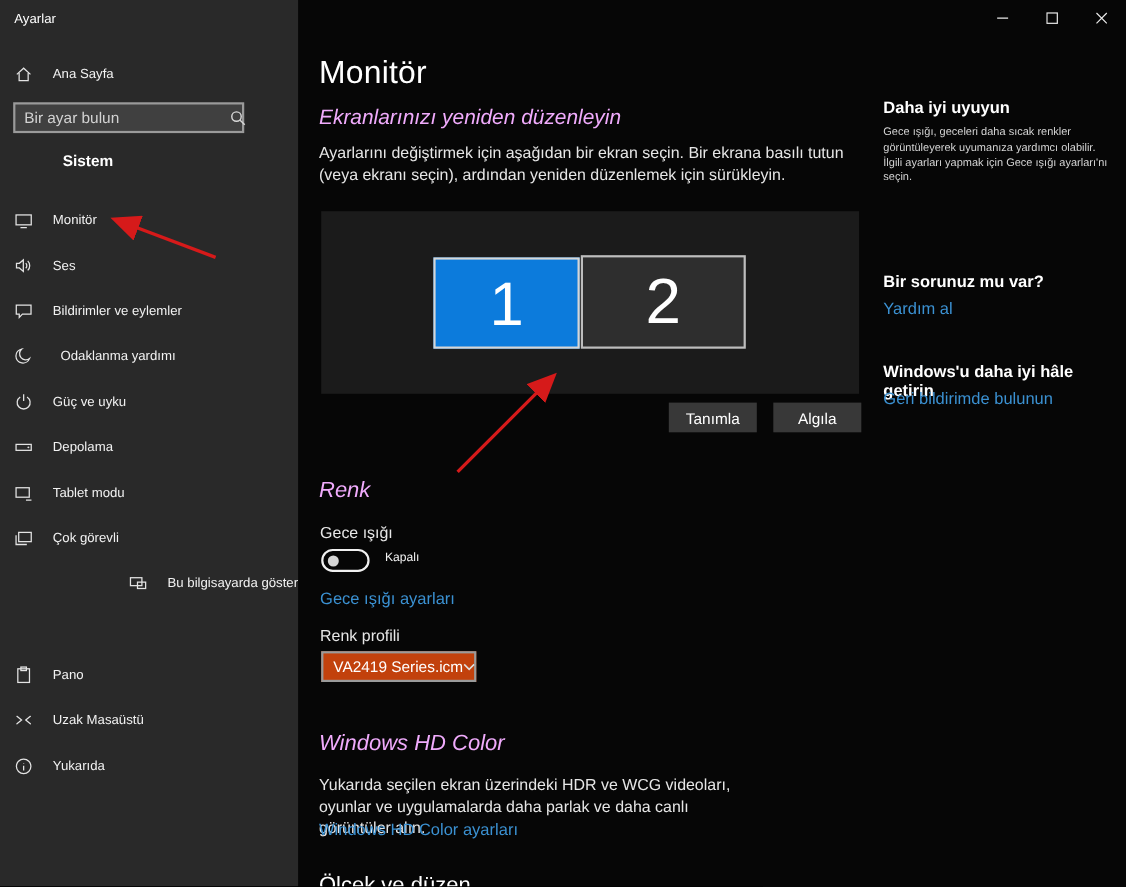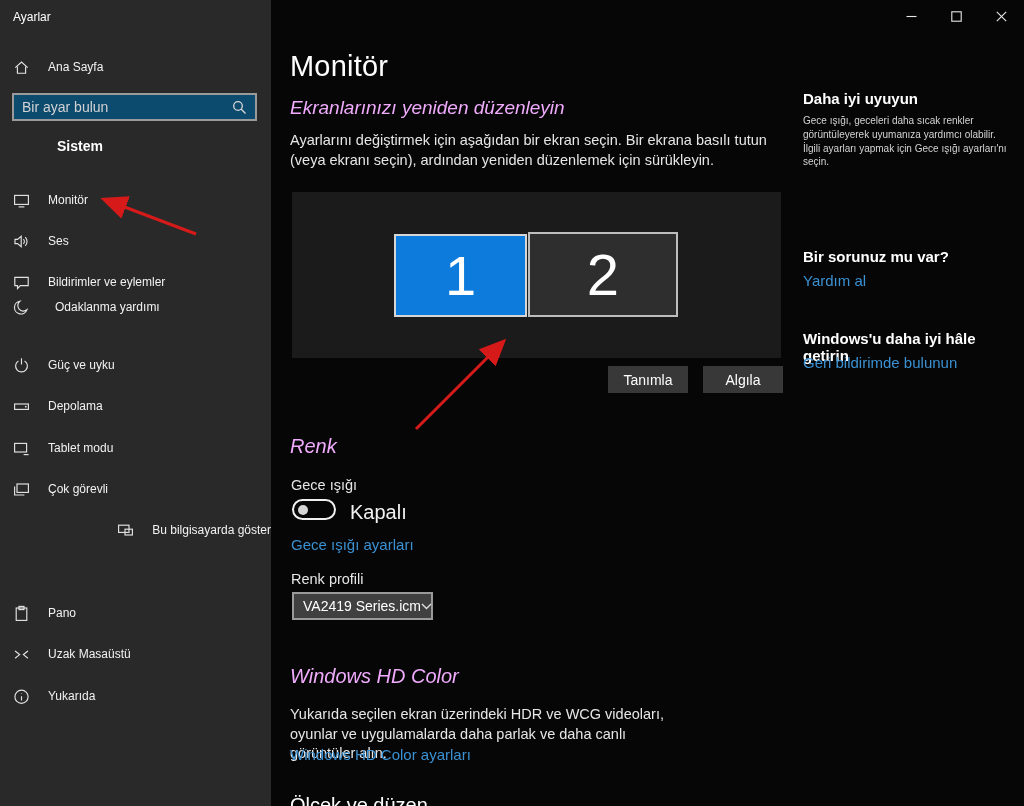--- a/index.html
+++ b/index.html
@@ -19,22 +19,22 @@
   .win-title { position: absolute; left: 13px; top: 10px; font-size: 12px; color: #ffffff; }
   .side-row {
     position: absolute; left: 0; width: 271px; height: 30px;
     display: flex; align-items: center; gap: 18px; padding-left: 13px;
     cursor: default; font-size: 12px; color: #f2f2f2;
   }
   .side-row .ic { width: 17px; height: 17px; flex: 0 0 17px; display: inline-flex; }
   .side-row svg { width: 17px; height: 17px; stroke: #e3e3e3; fill: none; stroke-width: 1.15; }
   .section-h { position: absolute; left: 13px; font-size: 14px; font-weight: bold; color: #ffffff; margin-left: 44px; }
   #search-box {
-    position: absolute; left: 12px; top: 93px; width: 245px; height: 28px;
-    background: #0c4a6e; border: 2px solid #9a9a9a;
+    position: absolute; left: 12px; top: 93px; width: 210px; height: 28px;
+    background: #404040; border: 2px solid #9a9a9a;
     display: flex; align-items: center;
   }
   #search-box input {
     flex: 1; background: transparent; border: none; outline: none;
     color: #e8e8e8; font-size: 14px; padding: 0 6px 0 8px;
     font-family: "Liberation Sans", sans-serif;
   }
   #search-box input::placeholder { color: #d2d2d2; opacity: 1; }
   #search-box .ic { width: 15px; height: 15px; margin-right: 8px; }
   #search-box svg { width: 15px; height: 15px; stroke: #d8d8d8; fill: none; stroke-width: 1.3; }
@@ -73,27 +73,27 @@
   #color-head { position: absolute; left: 290px; top: 435px; font-size: 20px; }
   #nightlight-label { position: absolute; left: 291px; top: 476px; }
   #nightlight-toggle {
     position: absolute; left: 292px; top: 499px; width: 44px; height: 21px;
     border: 2px solid #f0f0f0; border-radius: 11px; cursor: pointer;
   }
   #nightlight-toggle .knob {
     position: absolute; left: 4px; top: 3.5px; width: 10px; height: 10px;
     border-radius: 50%; background: #d6d6d6;
   }
-  #nightlight-state { position: absolute; left: 350px; top: 501px; font-size: 20px; color: #f2f2f2; }
+  #nightlight-state { position: absolute; left: 350px; top: 501px; font-size: 11px; color: #f2f2f2; }
   .link { color: #3b91d2; font-size: 15px; cursor: pointer; }
   #nightlight-link { position: absolute; left: 291px; top: 536px; }
   #profile-label { position: absolute; left: 291px; top: 570px; }
   #profile-select {
     position: absolute; left: 292px; top: 592px; width: 141px; height: 28px;
-    background: #404040; border: 2px solid #9a9a9a; color: #fff;
+    background: #c2410c; border: 2px solid #9a9a9a; color: #fff;
     display: flex; align-items: center; cursor: pointer; font-size: 14px;
   }
   #profile-select .val { flex: 1; padding-left: 9px; white-space: nowrap; }
   #profile-select .ic { margin-right: 7px; display: inline-flex; }
   #profile-select svg { width: 11px; height: 7px; stroke: #e0e0e0; fill: none; stroke-width: 1.4; }
 
   #hdcolor-head { position: absolute; left: 290px; top: 665px; font-size: 20px; }
   #hdcolor-desc { left: 290px; top: 705px; width: 404px; }
   #hdcolor-link { position: absolute; left: 290px; top: 746px; }
   #clipped-head { position: absolute; left: 290px; top: 794px; font-size: 20px; font-weight: 400; color: #ffffff; }
@@ -165,21 +165,21 @@
 
     <div class="side-row" style="top:267px;">
       <span class="ic">
         <svg viewBox="0 0 17 17">
             <path d="M1.8 3.4h13.4v8.2H7.4l-2.9 2.9v-2.9H1.8z"></path>
           </svg>
       </span>
       <span>Bildirimler ve eylemler</span>
     </div>
 
-    <div class="side-row" style="top:292px;gap:25px;">
+    <div class="side-row" style="top:308px;gap:25px;">
       <span class="ic">
         <svg viewBox="0 0 17 17">
             <path d="M13.9 10.8A6.4 6.4 0 1 1 6.8 2.3a5.3 5.3 0 0 0 7.1 8.5z"></path>
           </svg>
       </span>
       <span>Odaklanma yardımı</span>
     </div>
 
     <div class="side-row" style="top:350px;">
       <span class="ic">

